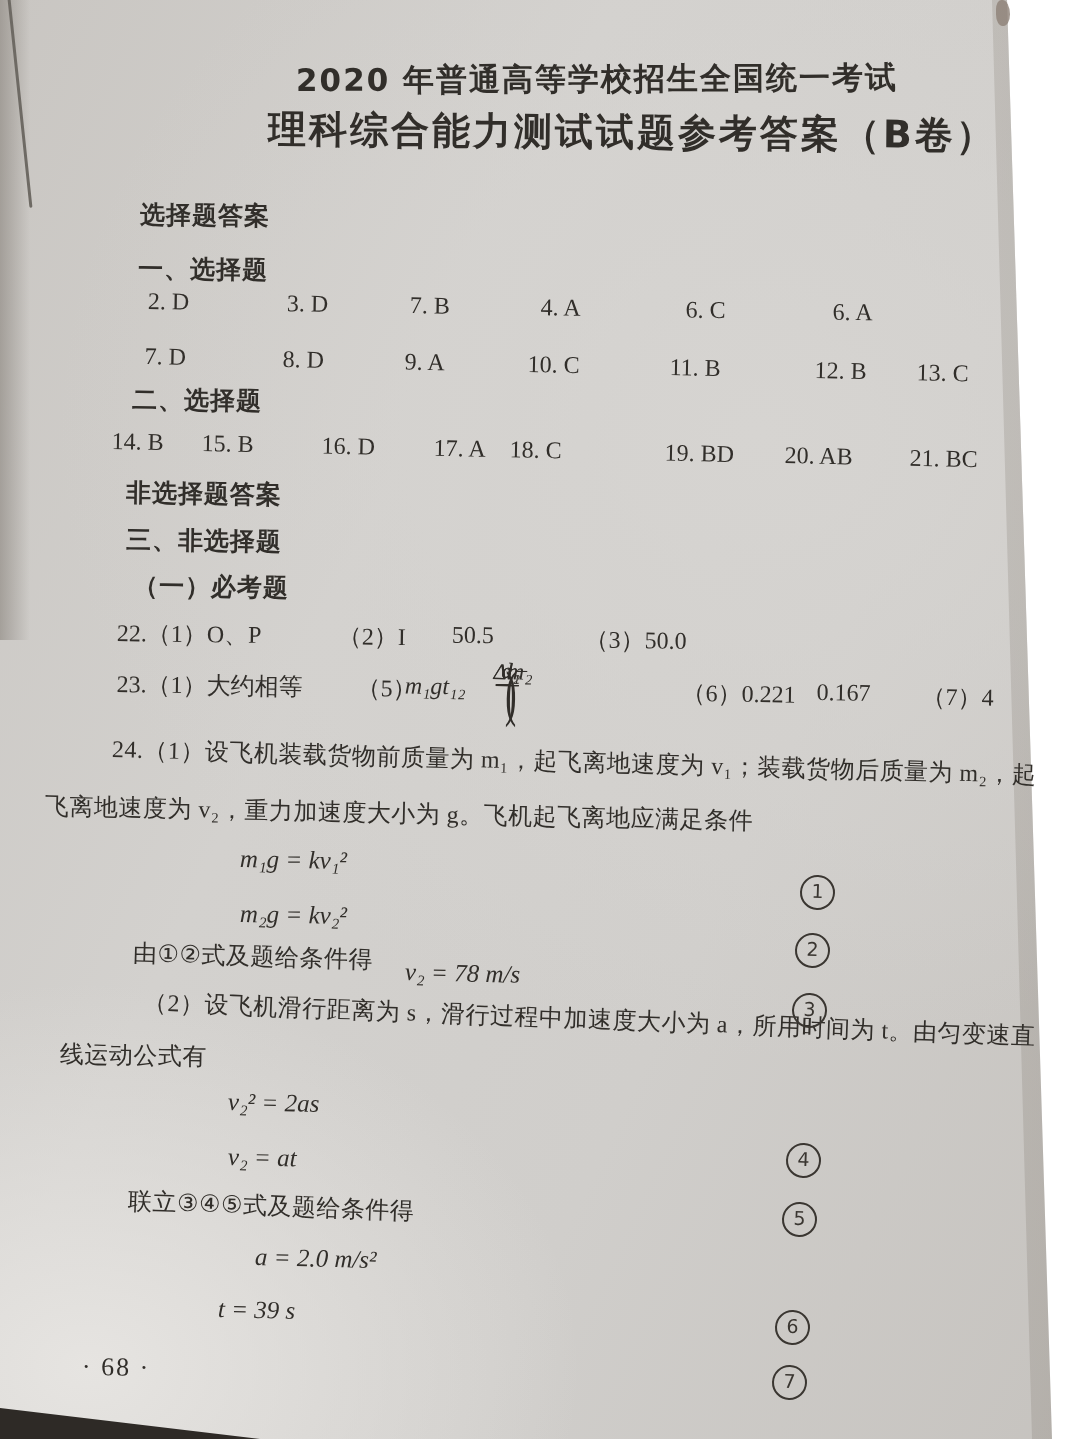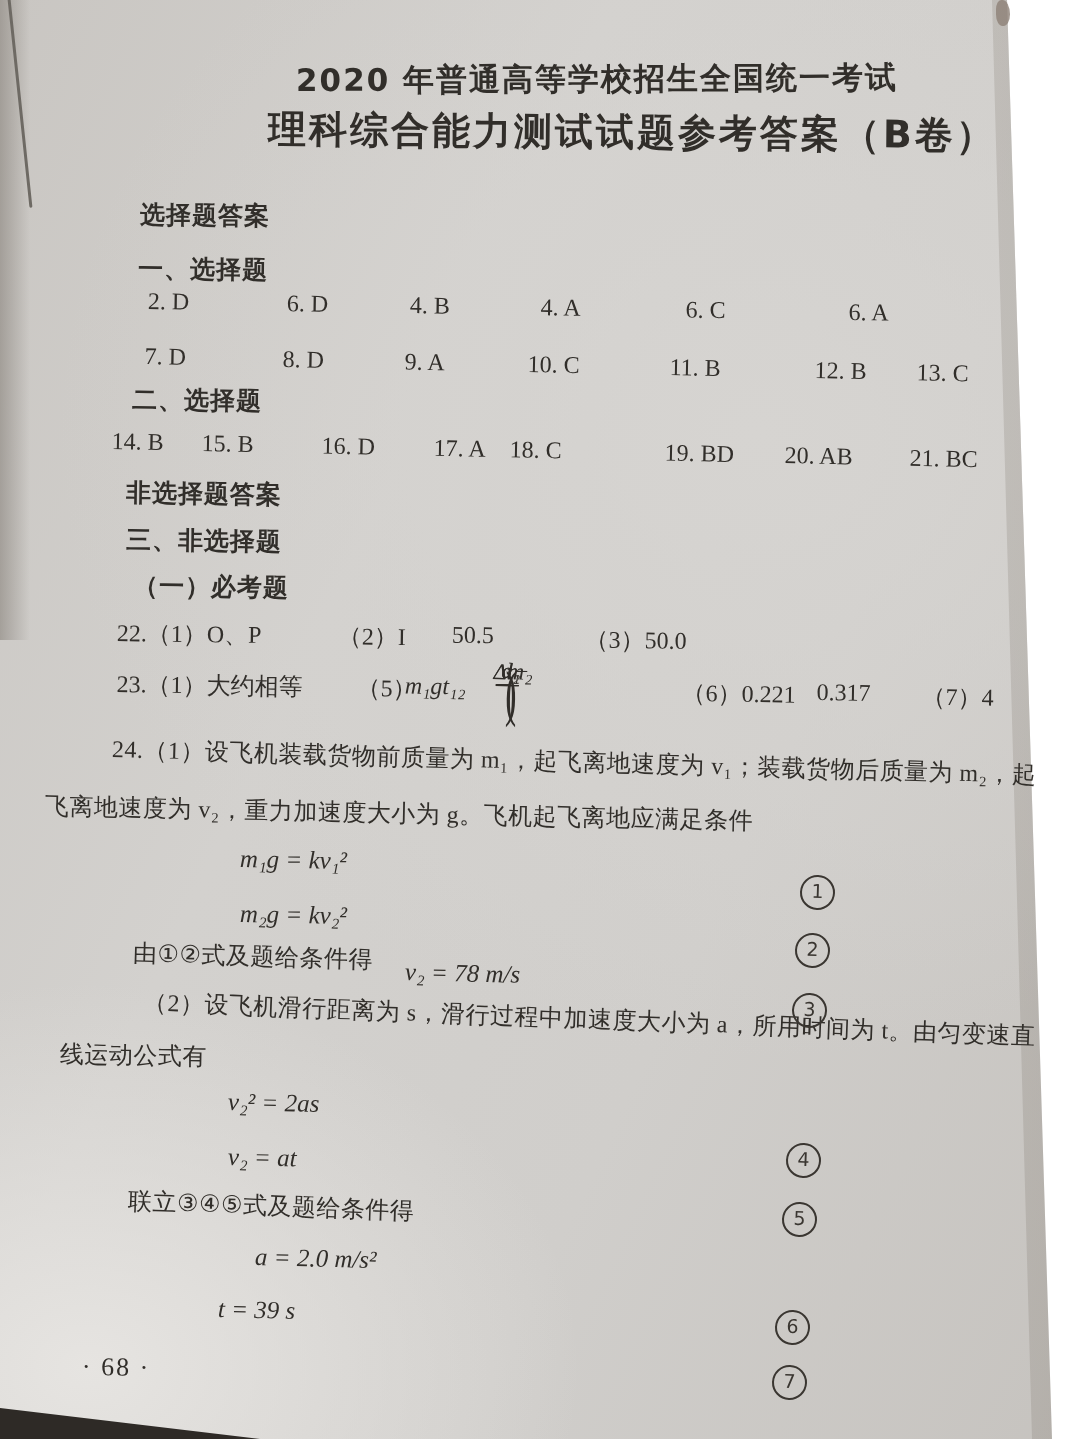--- a/index.html
+++ b/index.html
@@ -60,25 +60,25 @@
   <div class="tr-smudge"></div>
 
   <div class="line hei t1" style="left:296px;top:60px;transform:rotate(-0.3deg);">2020 年普通高等学校招生全国统一考试</div>
   <div class="line hei t2" style="left:268px;top:104px;transform:rotate(0.5deg);">理科综合能力测试试题参考答案（B卷）</div>
 
   <div class="line hei hd" style="left:140px;top:198px;transform:rotate(0.5deg);">选择题答案</div>
   <div class="line hei hd" style="left:138px;top:252px;transform:rotate(0.6deg);">一、选择题</div>
 
   <div class="line ans song" style="left:148px;top:288px;transform:rotate(0.9deg);">
     <span style="left:0">2. D</span>
-    <span style="left:139px">6. D</span>
-    <span style="left:262px">4. B</span>
+    <span style="left:139px">3. D</span>
+    <span style="left:262px">7. B</span>
     <span style="left:393px">4. A</span>
     <span style="left:538px">6. C</span>
-    <span style="left:701px">6. A</span>
+    <span style="left:685px">6. A</span>
   </div>
 
   <div class="line ans song" style="left:145px;top:343px;transform:rotate(1.2deg);">
     <span style="left:0">7. D</span>
     <span style="left:138px">8. D</span>
     <span style="left:260px">9. A</span>
     <span style="left:383px">10. C</span>
     <span style="left:525px">11. B</span>
     <span style="left:670px">12. B</span>
     <span style="left:772px">13. C</span>
@@ -122,21 +122,21 @@
         </span>
         <span style="margin:0 8px">−</span>
         <span class="vfrac it">
           <span class="num">d</span>
           <span class="den">Δt₁</span>
         </span>
         <span class="paren">)</span>
       </span>
     </span>
     <span style="left:565px">（6）0.221</span>
-    <span style="left:700px">0.317</span>
+    <span style="left:700px">0.167</span>
     <span style="left:805px">（7）4</span>
   </div>
 
   <div class="line body24 song" style="left:112px;top:733px;transform:rotate(1.6deg);">24.（1）设飞机装载货物前质量为 m₁，起飞离地速度为 v₁；装载货物后质量为 m₂，起</div>
   <div class="line body24 song" style="left:45px;top:790px;transform:rotate(1.2deg);">飞离地速度为 v₂，重力加速度大小为 g。飞机起飞离地应满足条件</div>
 
   <div class="line eq it song" style="left:240px;top:845px;transform:rotate(1deg);">m₁g = kv₁²</div>
   <div class="circ" style="left:800px;top:875px;">1</div>
   <div class="line eq it song" style="left:240px;top:900px;transform:rotate(1deg);">m₂g = kv₂²</div>
 

